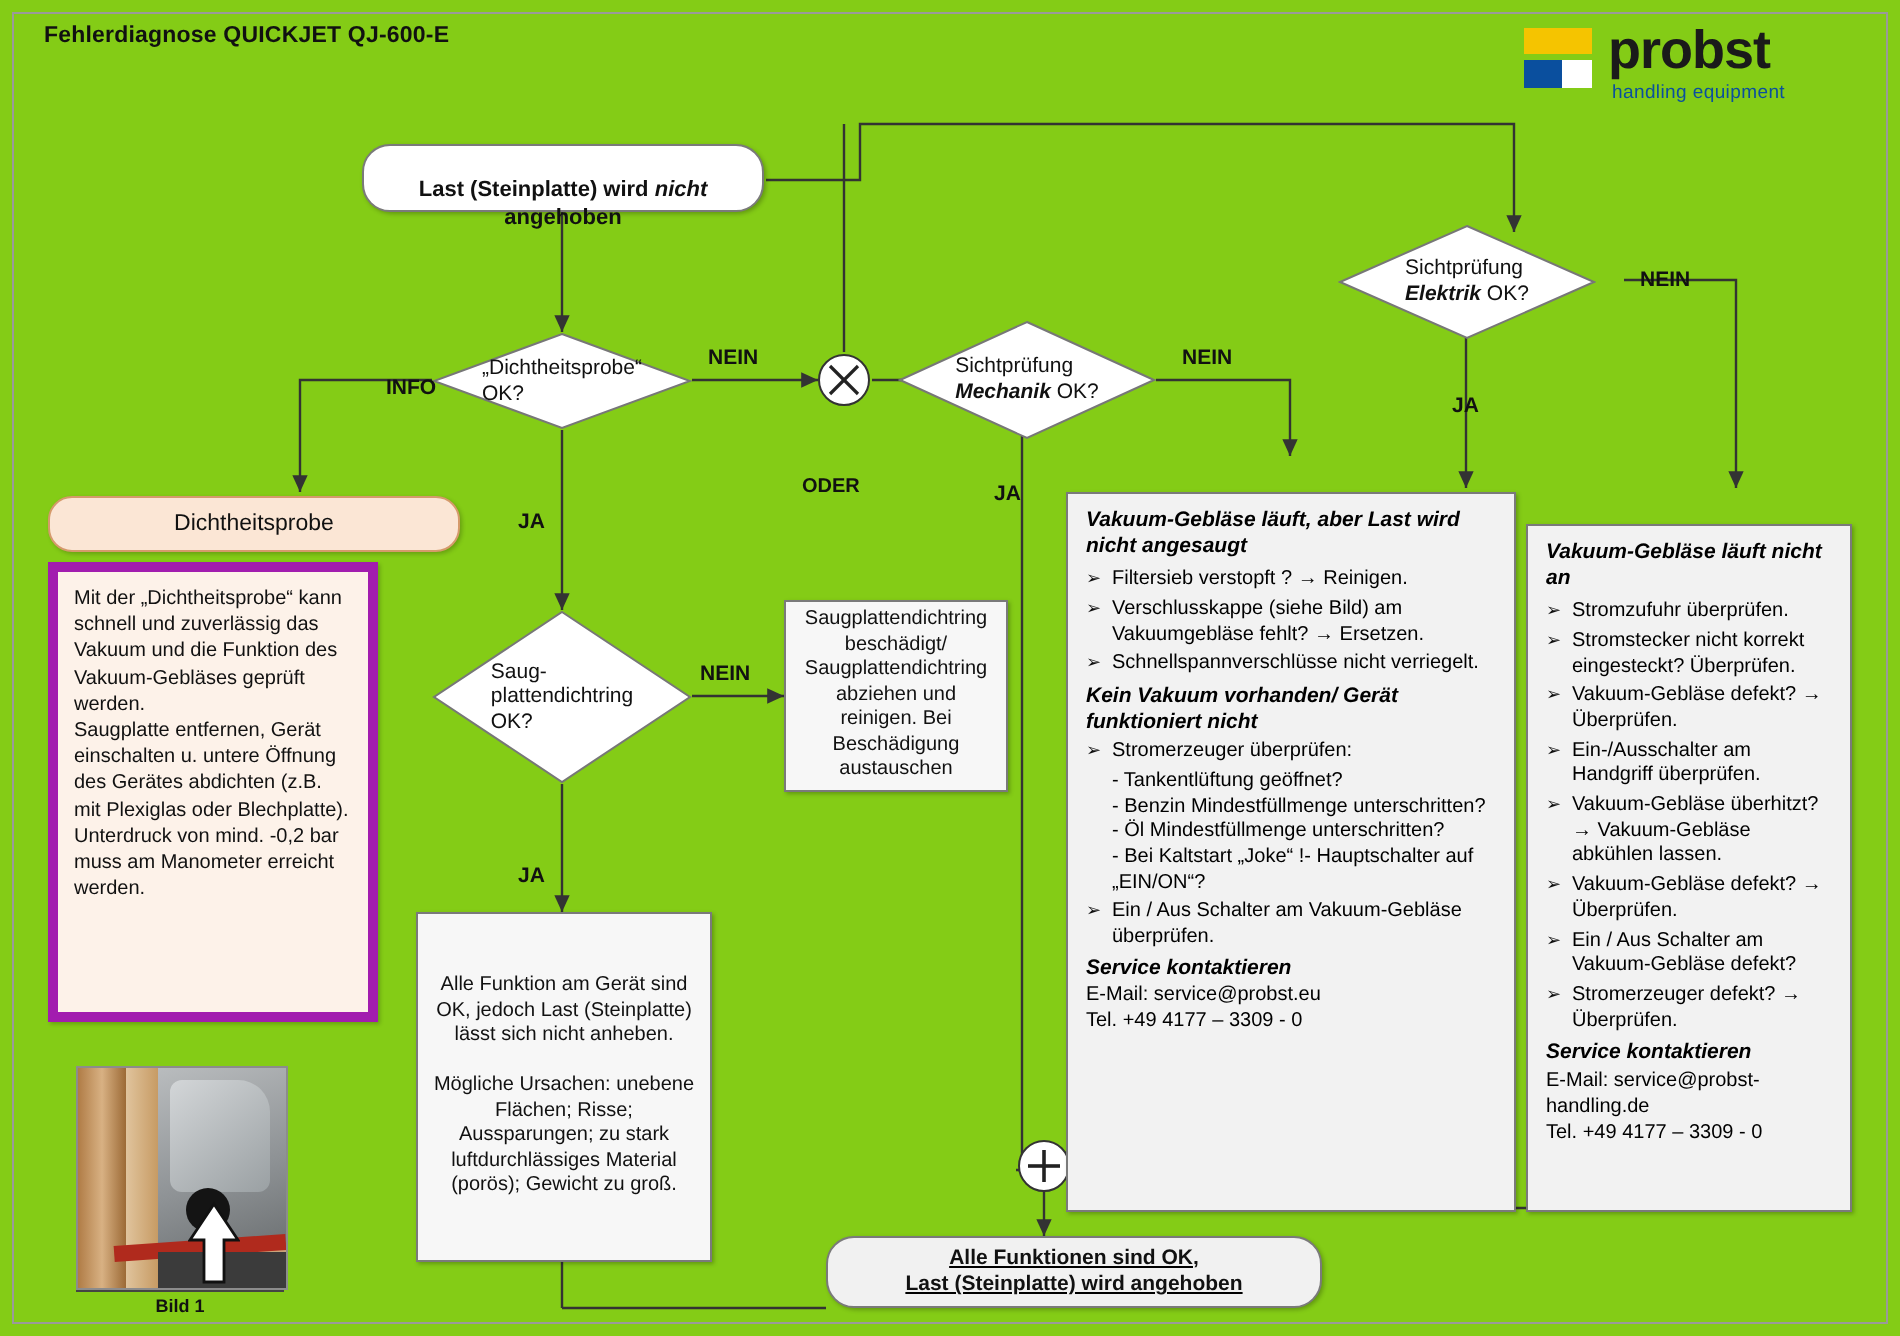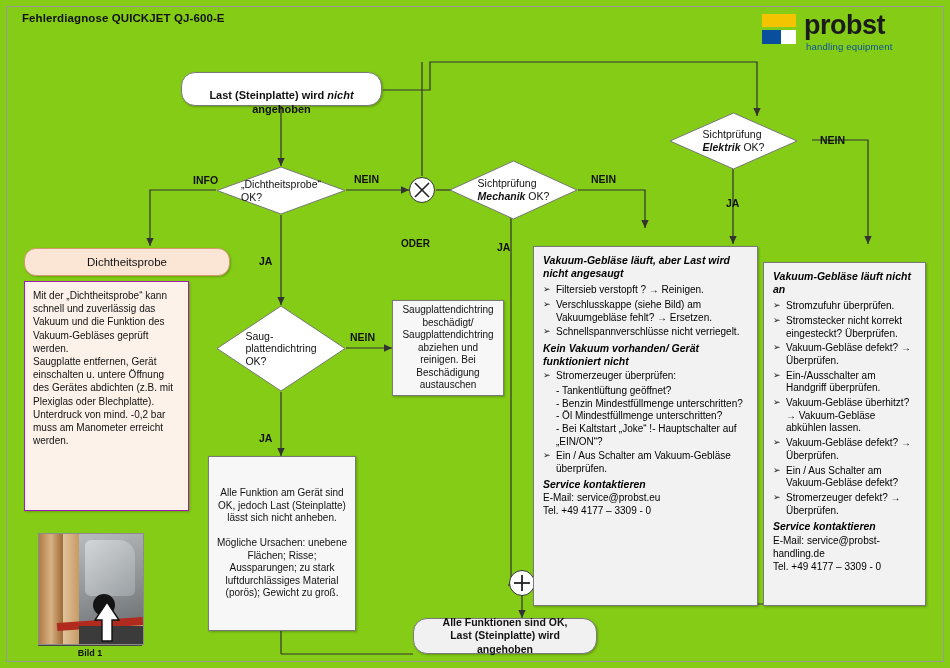--- a/index.html
+++ b/index.html
@@ -173,21 +173,21 @@
     background: #fbe6d5;
     border-radius: 12px;
     box-shadow: 1px 1px 2px rgba(0,0,0,0.22);
     display: flex;
     align-items: center;
     justify-content: center;
     font-size: 11.5px;
     color: #111;
   }
   .info-body {
-    border: 1px solid #a21caf;
+    border: 5px solid #a21caf;
     background: #fdf2e9;
     box-shadow: 1px 1px 2px rgba(0,0,0,0.22);
     font-size: 10px;
     line-height: 1.32;
     color: #111;
     padding: 7px 8px;
     box-sizing: border-box;
   }
   
   .blist {
@@ -438,21 +438,21 @@
   </div>
   <div class="oplabel" style="left:401px; top:206px;margin-top:32px;">ODER</div>
 
   <div class="opnode" style="left:509px; top:570px;">
     <svg width="24" height="24" xmlns="http://www.w3.org/2000/svg">
       <line x1="12" y1="4" x2="12" y2="20" stroke="#222" stroke-width="1.8"></line>
       <line x1="4" y1="12" x2="20" y2="12" stroke="#222" stroke-width="1.8"></line>
     </svg>
   </div>
 
-  <div class="elabel" style="left:155px; top:174px;padding-left:38px;">INFO</div>
+  <div class="elabel" style="left:155px; top:188px;padding-left:38px;">INFO</div>
   <div class="elabel" style="left:354px; top:173px;">NEIN</div>
   <div class="elabel" style="left:259px; top:255px;">JA</div>
   <div class="elabel" style="left:350px; top:331px;">NEIN</div>
   <div class="elabel" style="left:259px; top:432px;">JA</div>
   <div class="elabel" style="left:591px; top:173px;">NEIN</div>
   <div class="elabel" style="left:497px; top:241px;">JA</div>
   <div class="elabel" style="left:820px; top:134px;">NEIN</div>
   <div class="elabel" style="left:726px; top:197px;">JA</div>
 
   <div class="node info-head" style="left:24px; top:248px; width:206px; height:28px;">
@@ -532,20 +532,20 @@
       <li>Ein / Aus Schalter am Vakuum-Gebläse defekt?</li>
       <li>Stromerzeuger defekt? → Überprüfen.</li>
     </ul>
     <div class="panel-contact" style="margin-top:3px;">
       <div class="ttl">Service kontaktieren</div>
       <div>E-Mail:  service@probst-handling.de</div>
       <div>Tel. +49 4177 – 3309 - 0</div>
     </div>
   </div>
 
-  <div class="node box rounded grey" style="left:413px; top:618px; width:184px; height:36px;">
+  <div class="node box rounded grey" style="left:413px; top:618px; width:248px; height:36px;text-decoration:underline;">
     <div class="inner" style="font-weight:bold; font-size:10.5px;">
       <span>Alle Funktionen sind  OK,</span><br>
       <span>Last (Steinplatte) wird angehoben</span>
     </div>
   </div>
 
 </div>
 
 </body></html>

